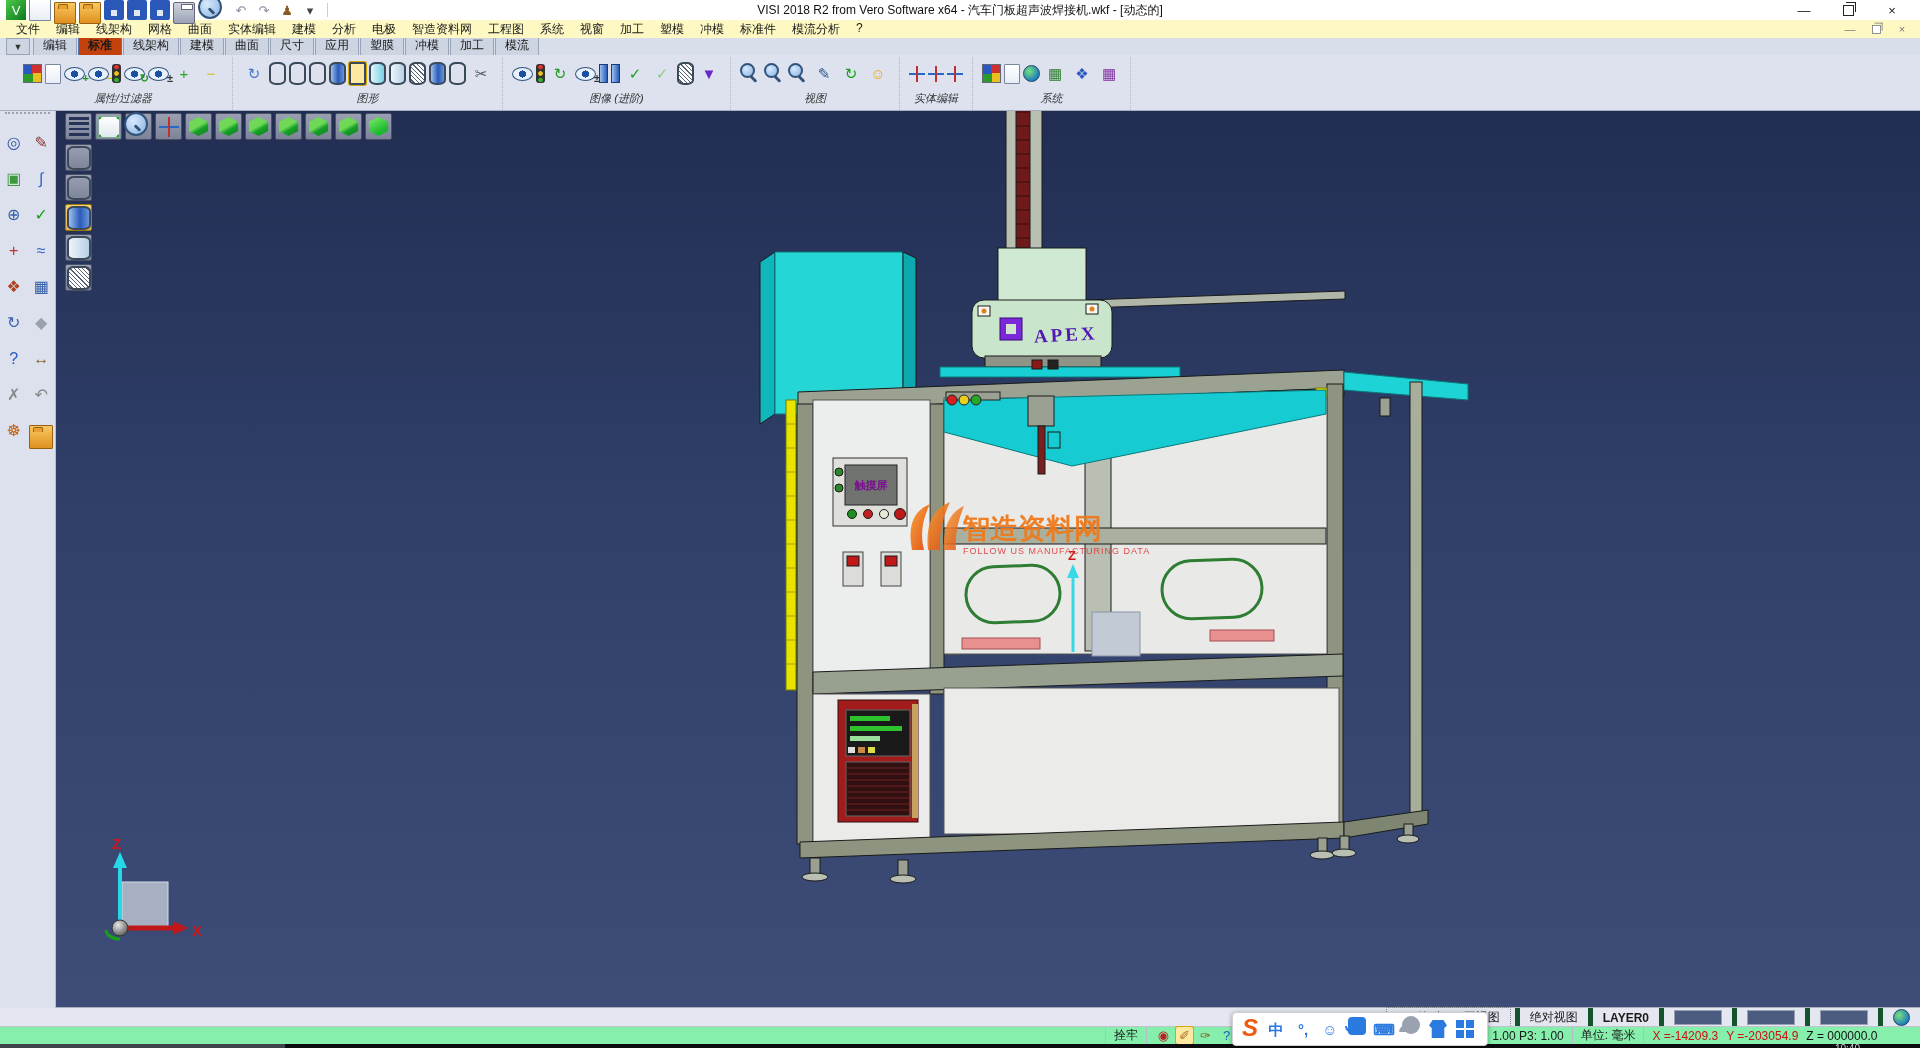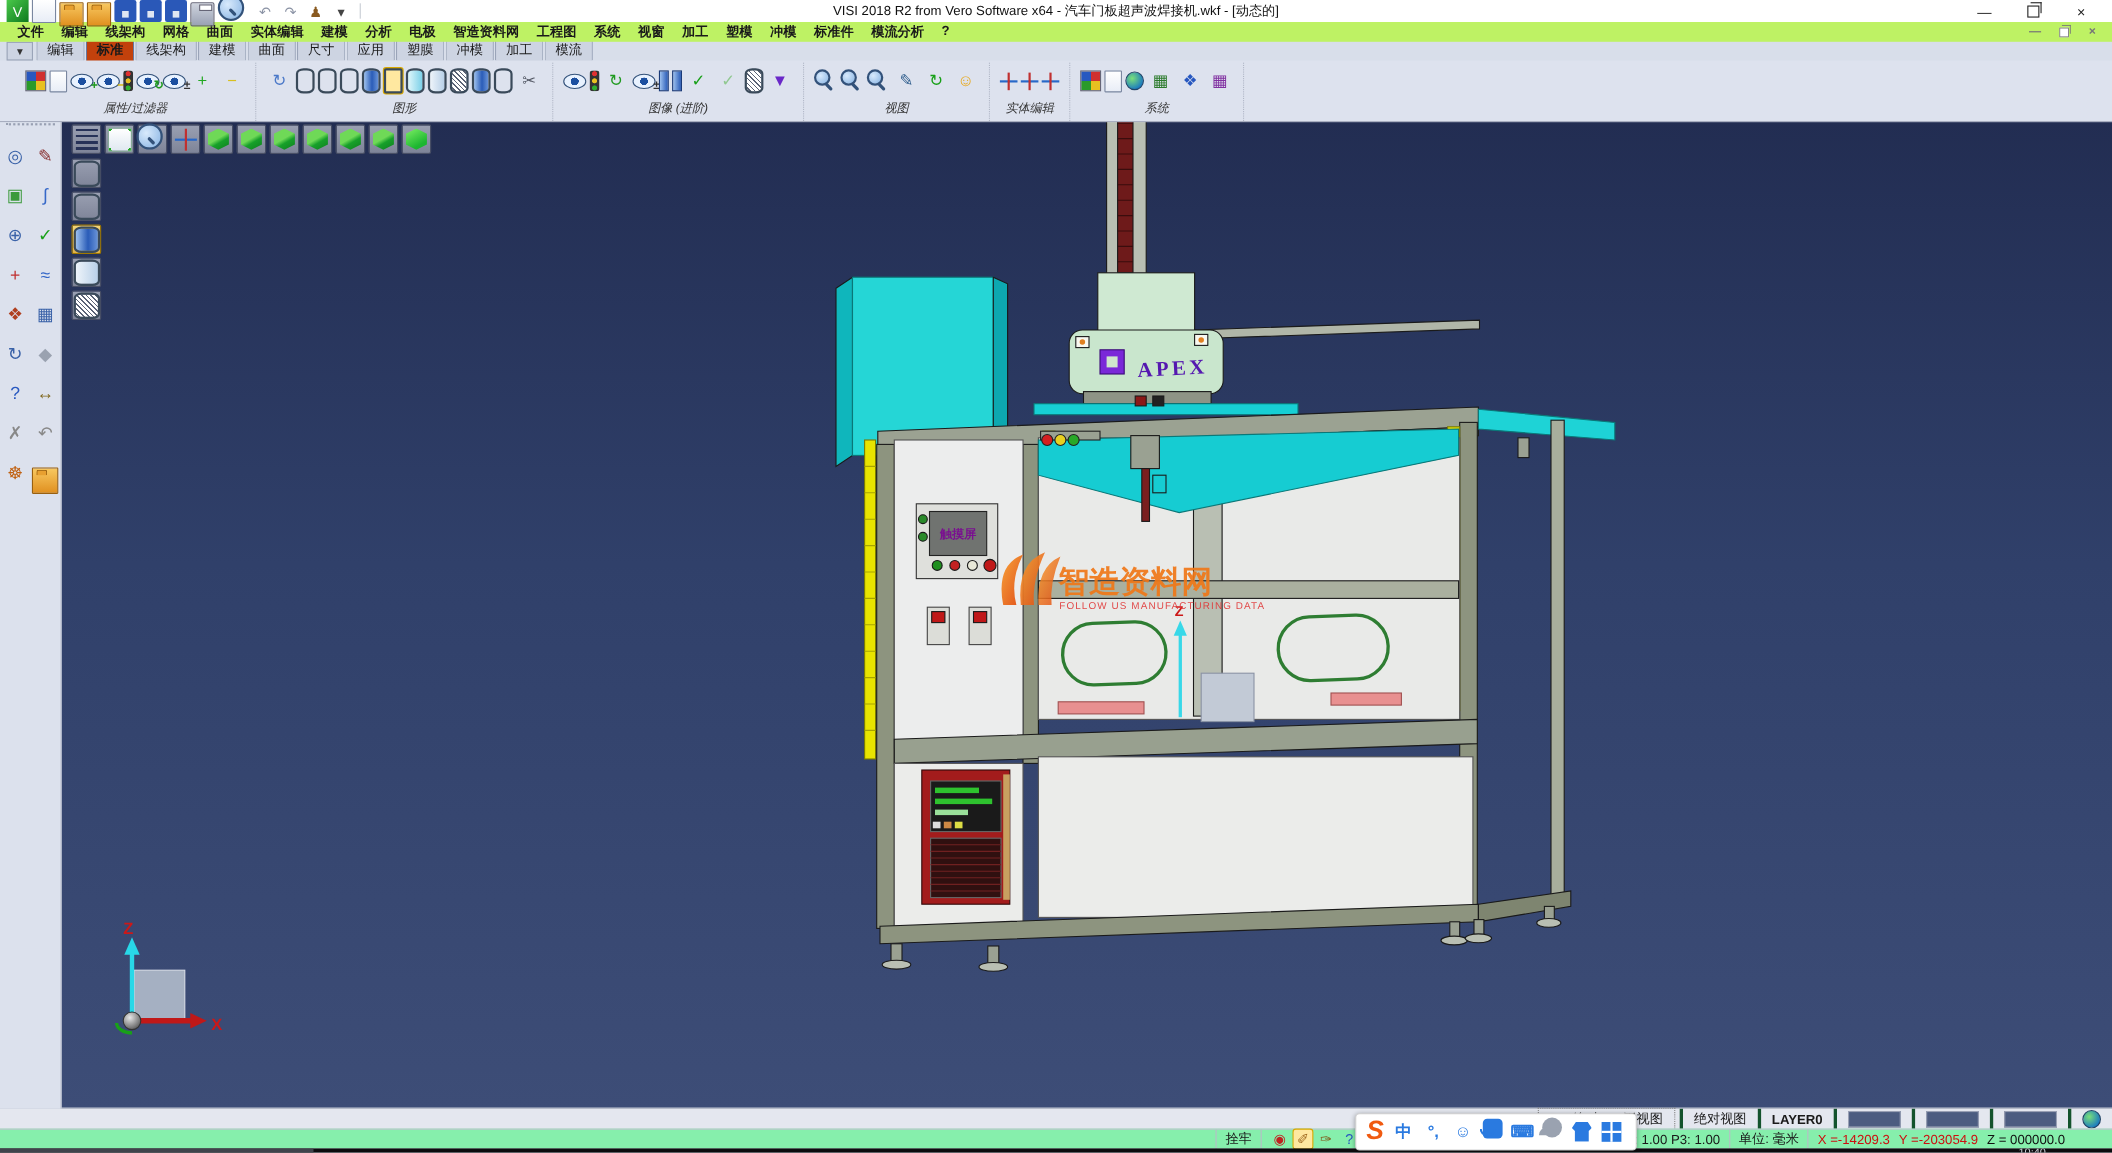--- a/index.html
+++ b/index.html
@@ -67,22 +67,22 @@
       display:flex;align-items:center;padding:0 6px;gap:3px;z-index:30;}
   .titlebar .ic{width:20px;height:20px;font-size:13px;}
   .qat-sep{width:1px;height:14px;background:#c8ccd4;margin:0 4px;}
   .title-text{position:absolute;left:50%;transform:translateX(-50%);font-size:12px;color:#111;white-space:nowrap;}
   .win-btns{margin-left:auto;display:flex;gap:0;}
   .win-btn{width:44px;height:20px;display:flex;align-items:center;justify-content:center;font-size:13px;color:#222;}
   .sh-restore{width:9px;height:9px;border:1px solid #222;position:relative;background:#fff;}
   .sh-restore::before{content:"";position:absolute;left:2px;top:-4px;width:9px;height:9px;border:1px solid #222;border-left:none;border-bottom:none;}
 
   
-  .menubar{position:absolute;left:0;top:20px;right:0;height:18px;background:#bef264;
-      display:flex;align-items:center;padding-left:8px;font-size:12px;z-index:29;font-weight:bold;}
+  .menubar{position:absolute;left:0;top:20px;right:0;height:18px;background:#fef9c3;
+      display:flex;align-items:center;padding-left:8px;font-size:12px;z-index:29;}
   .menu-item{padding:1px 8px;cursor:default;}
   .mdi-btns{margin-left:auto;display:flex;gap:10px;padding-right:10px;color:#777;}
   .mdi-btn{width:16px;height:14px;display:flex;align-items:center;justify-content:center;font-size:11px;}
   .sh-restore.small{transform:scale(.8);border-color:#777;}
   .sh-restore.small::before{border-color:#777;}
 
   
   .tabrow{position:absolute;left:0;top:38px;right:0;height:17px;background:#d8deea;
       display:flex;align-items:flex-end;padding-left:6px;font-size:12px;z-index:28;}
   .tab-drop{width:22px;height:15px;border:1px solid #9aa4b8;background:#cdd4e2;display:flex;align-items:center;justify-content:center;font-size:9px;color:#333;margin-right:3px;}
@@ -111,21 +111,21 @@
   .vprow{left:10px;top:5px;}
   .vpcol{left:10px;top:36px;flex-direction:column;}
   .vbtn{width:25px;height:25px;background:linear-gradient(#9aa0b2,#7e8498);border:1px solid #4a5066;
       display:flex;align-items:center;justify-content:center;border-radius:2px;}
   .vbtn.sel{background:linear-gradient(#f2d478,#e2b448);border-color:#a07800;}
   .vbtn .ic{width:20px;height:20px;}
 
   
   .status-top{position:absolute;left:0;right:0;bottom:21px;height:19px;background:#e4e7ef;
       border-top:1px solid #aab0c0;display:flex;align-items:center;justify-content:flex-end;font-size:12px;z-index:20;}
-  .st-cell{padding:0 10px;border-left:3px solid #14532d;display:flex;align-items:center;gap:6px;height:100%;}
+  .st-cell{padding:0 10px;border-left:5px solid #14532d;display:flex;align-items:center;gap:6px;height:100%;}
   .st-cell.dotted{border:1px dotted #888;margin-right:4px;}
   .layer-name{font-weight:700;}
   .status-bottom{position:absolute;left:0;right:0;bottom:4px;height:17px;background:#86efac;
       border-top:1px solid #c0c4d0;font-size:12px;z-index:20;}
   .sb-cluster{position:absolute;top:0;height:17px;display:flex;align-items:center;}
   .sb-icons{left:1105px;}
   .sb-cell{padding:0 8px;border-left:1px solid #b8bcc8;display:flex;align-items:center;gap:4px;height:100%;}
   .sb-cell .ic{width:17px;height:17px;font-size:13px;}
   .sb-right{left:1462px;}
   .coord-x,.coord-y{color:#cc1010;}

